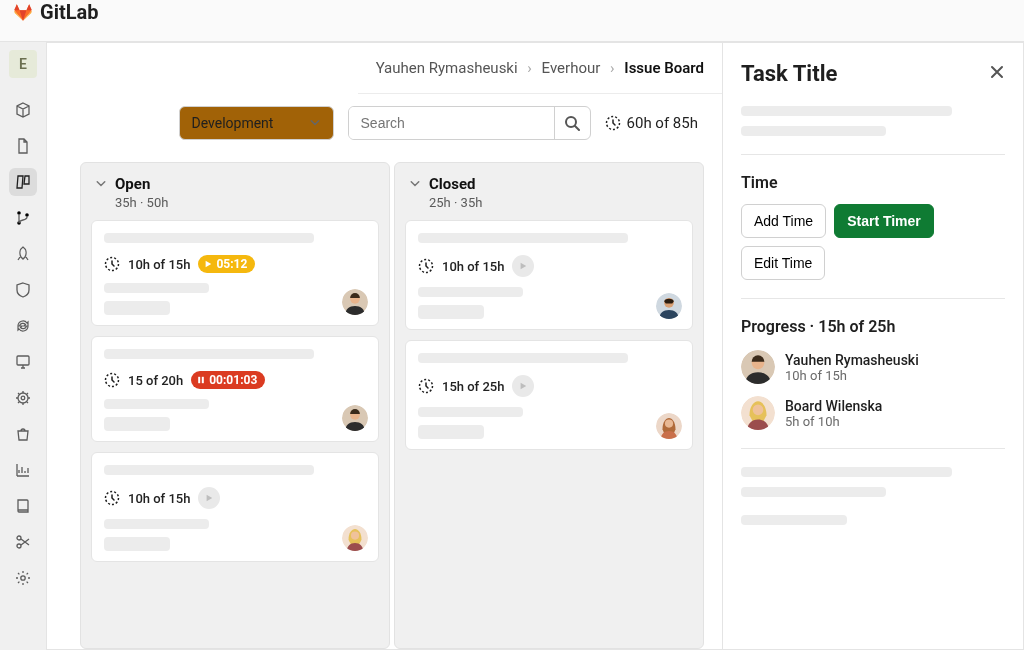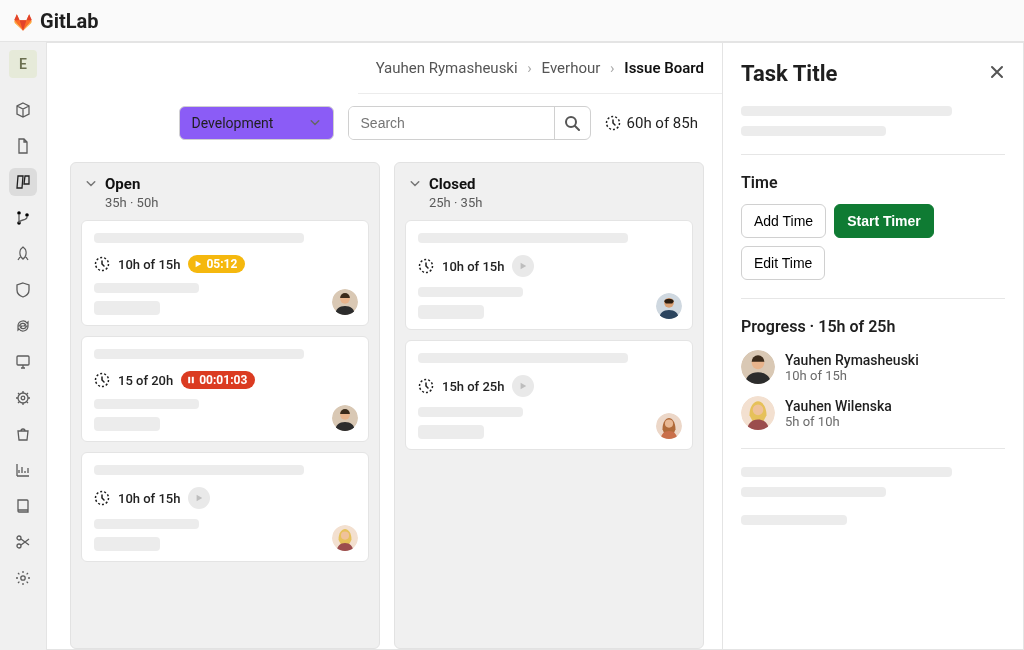--- a/index.html
+++ b/index.html
@@ -11,21 +11,21 @@
     height: 650px;
     overflow: hidden;
   }
 
   
   .top-header {
     height: 42px;
     background: #fafafa;
     border-bottom: 1px solid #e4e4e4;
     display: flex;
-    align-items: center;
+    align-items: flex-start;
     padding: 0 12px;
   }
   .gitlab-mark { width: 22px; height: 22px; margin-right: 6px; }
   .brand-name { font-weight: 700; font-size: 20px; color: #1f1f1f; }
 
   .layout { display: flex; height: calc(650px - 42px); }
 
   
   .rail {
     width: 46px;
@@ -87,21 +87,21 @@
     padding: 12px 18px;
   }
   .dropdown {
     border: 1px solid #d0d0d0;
     border-radius: 6px;
     padding: 8px 12px;
     display: flex; align-items: center; justify-content: space-between;
     width: 155px;
     font-size: 14px;
     cursor: pointer;
-    background: #8b5cf6;
+    background: #a16207;
   }
   .dropdown svg { width: 12px; height: 12px; color: #666; }
 
   .search-wrap {
     flex: 1;
     display: flex;
     border: 1px solid #d0d0d0;
     border-radius: 6px;
     overflow: hidden;
     background: #fff;
@@ -128,21 +128,21 @@
     color: #222;
     margin-left: auto;
     padding-right: 6px;
   }
   .clock-icon { width: 16px; height: 16px; }
 
   
   .board {
     flex: 1;
     display: flex;
-    gap: 14px;
+    gap: 4px;
     padding: 10px 18px 0 18px;
     overflow: hidden;
   }
   .column {
     background: #f0f0f0;
     border: 1px solid #e2e2e2;
     border-radius: 6px;
     width: 310px;
     display: flex; flex-direction: column;
     overflow: hidden;
@@ -649,21 +649,21 @@
       <div class="person-time">10h of 15h</div>
     </div>
           </div>
           <div class="person">
     <span class="avatar-md">
       <svg width="34" height="34">
                 <use href="#av-f1"></use>
               </svg>
     </span>
     <div>
-      <div class="person-name">Yauhen Wilenska</div>
+      <div class="person-name">Board Wilenska</div>
       <div class="person-time">5h of 10h</div>
     </div>
           </div>
         </div>
 
       <div class="divider"></div>
 
       <div class="skel line w80" style="margin-bottom:10px"></div>
       <div class="skel line w55" style="margin-bottom:18px"></div>
       <div class="skel line w40"></div>

